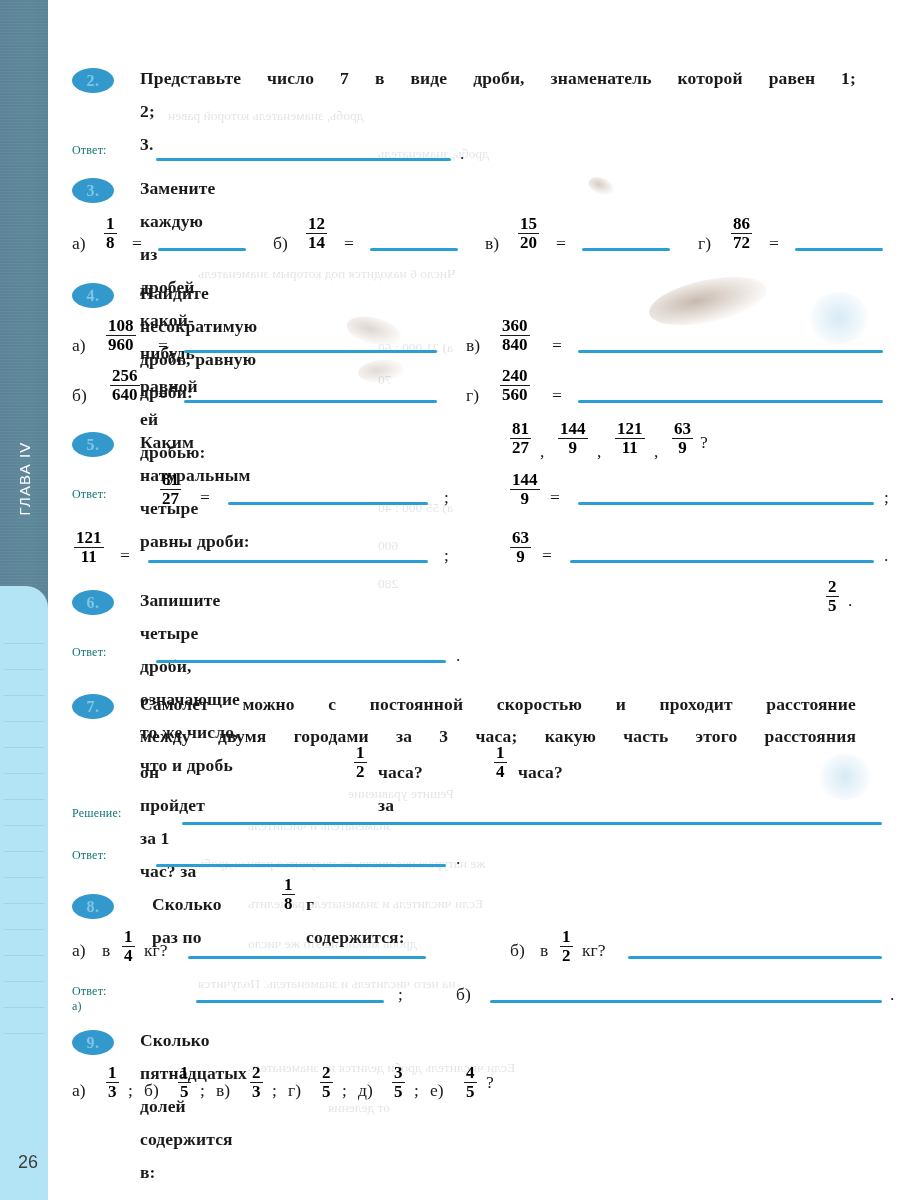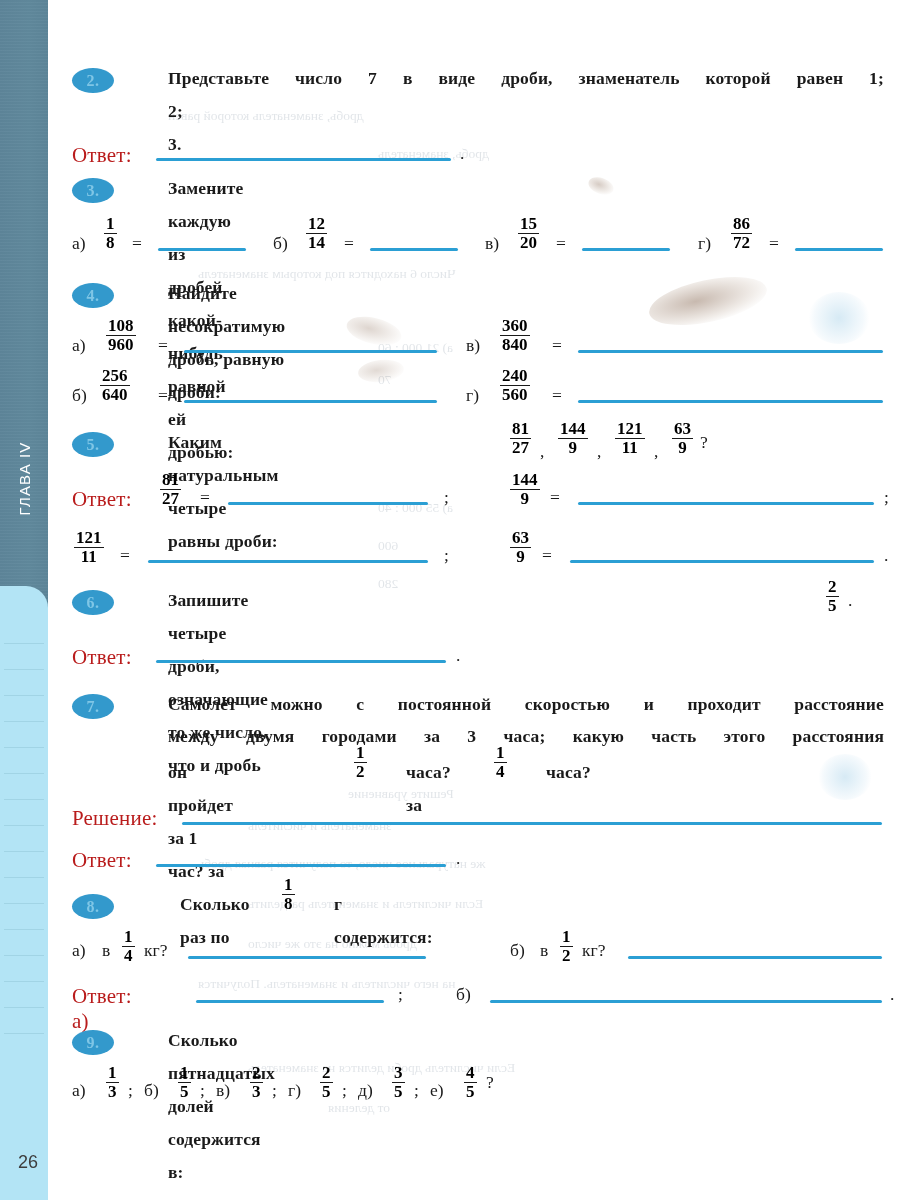--- a/index.html
+++ b/index.html
@@ -89,25 +89,24 @@
     text-align:center;line-height:25px;
     letter-spacing:.5px;
   }
   .qtext{
     position:absolute;
     color:#1a1a1a;
     font-size:17.5px;
     font-weight:700;
     letter-spacing:.15px;
     line-height:33px;
-    margin-left:28px;
   }
   .qtext.just{text-align:justify;text-align-last:justify;}
   .plain{
-    position:absolute;color:#b91c1c;font-size:21px;letter-spacing:.2px;
+    position:absolute;color:#0f766e;font-size:12px;letter-spacing:.2px;
     font-weight:400;
   }
   .line{
     position:absolute;height:3px;background:#2b9fd4;border-radius:2px;
   }
   .dot{position:absolute;color:#1a1a1a;font-size:17.5px;}
 
   
   .frac{
     display:inline-block;
@@ -218,21 +217,21 @@
 
     <div class="item" style="left:24px;top:335px;">а)</div>
     <div class="frac abs" style="left:56px;top:317px;">
       <span class="num">108</span>
       <span class="den">960</span>
     </div>
     <div class="eq" style="left:110px;top:335px;">=</div>
     <div class="line" style="left:136px;top:350px;width:253px;"></div>
 
     <div class="item" style="left:24px;top:385px;">б)</div>
-    <div class="frac abs" style="left:50px;top:367px;">
+    <div class="frac abs" style="left:60px;top:367px;">
       <span class="num">256</span>
       <span class="den">640</span>
     </div>
     <div class="eq" style="left:110px;top:385px;">=</div>
     <div class="line" style="left:136px;top:400px;width:253px;"></div>
 
     <div class="item" style="left:418px;top:335px;">в)</div>
     <div class="frac abs" style="left:450px;top:317px;">
       <span class="num">360</span>
       <span class="den">840</span>

